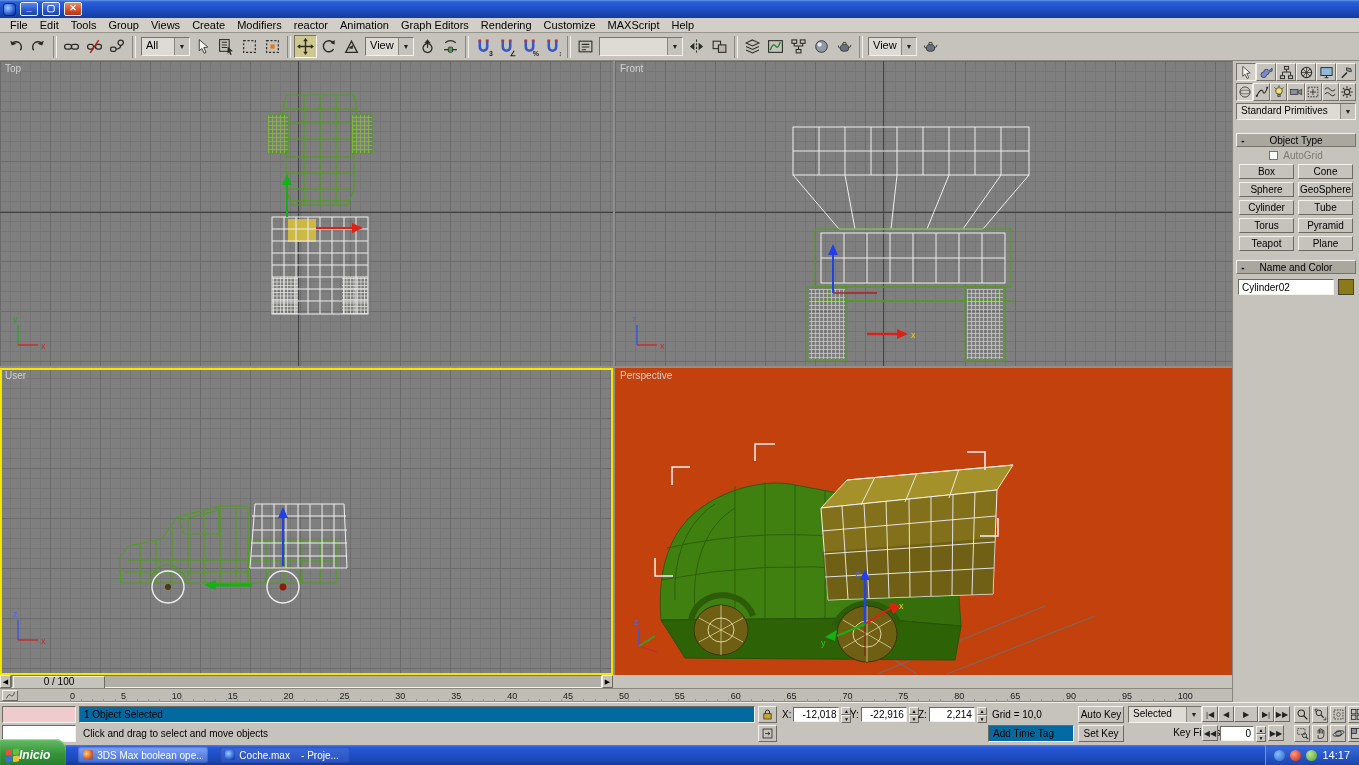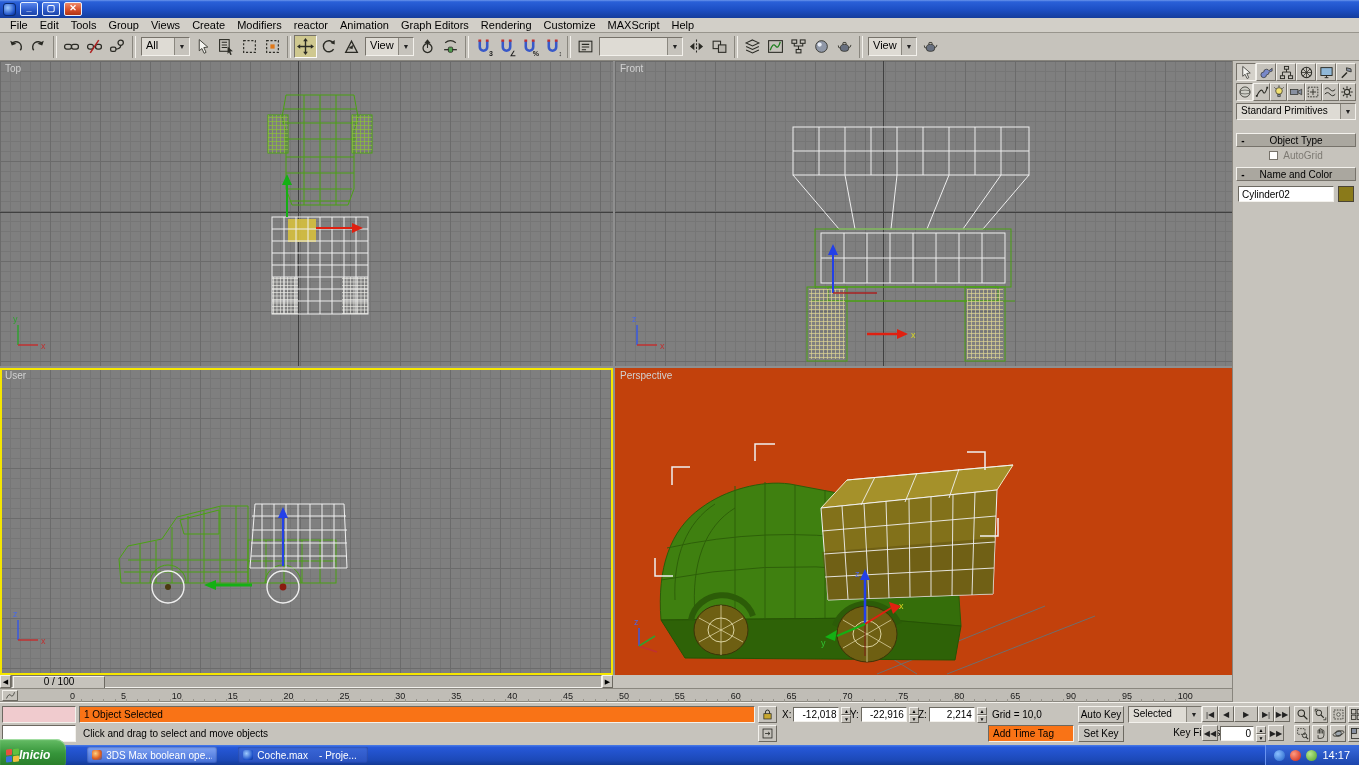--- a/index.html
+++ b/index.html
@@ -68,41 +68,41 @@
 .trackbar{position:absolute;top:688px;left:0;width:1232px;height:14px;background:#c0bdb6;border-top:1px solid #8a877f;border-bottom:1px solid #8a877f}
 .tb-ce{position:absolute;left:2px;top:1px;width:16px;height:11px;background:#c6c3bc;border:1px solid;border-color:#f3f1ec #6c6961 #6c6961 #f3f1ec;display:flex;align-items:center;justify-content:center}
 .ticks{position:absolute;left:70px;width:1123px;top:0;height:13px;display:flex;justify-content:space-between;align-items:center;
  background:repeating-linear-gradient(90deg,#97948c 0 1px,transparent 1px 11.16px);background-size:100% 3px;background-position:0 100%;background-repeat:no-repeat}
 .ticks span{font-size:9px;color:#1a1a1a}
 
 
 .statusbar{position:absolute;top:702px;left:0;width:1359px;height:43px;background:#c6c3bc;border-top:1px solid #f3f1ec}
 .statusbar>div{position:absolute}
 .sunken{background:#fff;border:1px solid;border-color:#6c6961 #f3f1ec #f3f1ec #6c6961}
-.flatsunken{background:#f97316;border:1px solid;border-color:#6c6961 #f3f1ec #f3f1ec #6c6961}
+.flatsunken{background:#0369a1;border:1px solid;border-color:#6c6961 #f3f1ec #f3f1ec #6c6961}
 .btn3d{background:#c6c3bc;border:1px solid;border-color:#f3f1ec #6c6961 #6c6961 #f3f1ec}
 .sb-txt{font-size:10px;line-height:15px;padding:0 4px;white-space:nowrap;overflow:hidden}
 .numgrp{display:flex;align-items:center;gap:2px}
 .numgrp .lbl{font-size:10px}
 .nf{width:46px;height:15px;font-size:10px;text-align:right;padding:1px 2px}
 .spin{width:10px;height:15px;display:flex;flex-direction:column}
 .spin b{flex:1;font-size:5px;line-height:6px;text-align:center;background:#c6c3bc;border:1px solid;border-color:#f3f1ec #6c6961 #6c6961 #f3f1ec;font-weight:normal}
 .smallbtn{font-size:10px;text-align:center;line-height:15px}
 .pbtn{width:16px;height:16px;display:inline-flex;align-items:center;justify-content:center;font-size:8px;color:#222}
 .navgrid{display:grid;grid-template-columns:repeat(4,16px);grid-auto-rows:17px;gap:2px}
 .navico{display:flex;align-items:center;justify-content:center}
 
 
 .taskbar{position:absolute;top:745px;left:0;width:100%;height:20px;display:flex;align-items:center;
  background:linear-gradient(180deg,#4a7ce8 0%,#2658d8 12%,#1c49b8 75%,#143a94 100%)}
 .startbtn{height:32px;padding:0 16px 0 6px;display:flex;align-items:center;color:#fff;font-weight:bold;font-style:italic;font-size:12px;
  background:linear-gradient(180deg,#66bd66 0%,#36953a 45%,#247424 100%);border-radius:0 10px 10px 0;box-shadow:inset 0 1px 1px #a8e0a8}
 .flag{width:13px;height:13px;display:grid;grid-template-columns:1fr 1fr;gap:1px;transform:skewY(-4deg)}
 .flag i{display:block;border-radius:1px}
-.task{height:16px;margin-left:21px;width:130px;display:flex;align-items:center;gap:4px;padding:0 5px;color:#fff;font-size:10px;border-radius:2px;
+.task{height:16px;margin-left:12px;width:130px;display:flex;align-items:center;gap:4px;padding:0 5px;color:#fff;font-size:10px;border-radius:2px;
  background:linear-gradient(180deg,#3a67d8,#2a52c0);box-shadow:inset 0 0 2px #15307c}
 .task.active{background:linear-gradient(180deg,#7ea2f2,#446fd8)}
 .task .tlabel{white-space:pre;overflow:hidden}
 .tico{width:10px;height:10px;border-radius:2px}
 .tray{margin-left:auto;height:20px;display:flex;align-items:center;gap:5px;padding:0 9px 0 8px;border-left:1px solid #6a94f0;background:linear-gradient(180deg,#3a6ce0,#1c45ac)}
 .trayico{width:11px;height:11px;border-radius:50%}
 .clock{color:#fff;font-size:11px}
 text{font-family:"Liberation Sans",sans-serif}
 </style>
 </head>
@@ -783,20 +783,32 @@
       <span class="val">Standard Primitives</span>
       <span class="arrow">▼</span>
     </div>
     <div class="rollout-h">
       <span class="minus">-</span>
       <span class="rtitle">Object Type</span>
     </div>
     <div class="autogrid">
       <span class="chk"></span>
       <span>AutoGrid</span>
+    </div>
+    <div class="otbtns">
+      <span class="otbtn">Box</span>
+      <span class="otbtn">Cone</span>
+      <span class="otbtn">Sphere</span>
+      <span class="otbtn">GeoSphere</span>
+      <span class="otbtn">Cylinder</span>
+      <span class="otbtn">Tube</span>
+      <span class="otbtn">Torus</span>
+      <span class="otbtn">Pyramid</span>
+      <span class="otbtn">Teapot</span>
+      <span class="otbtn">Plane</span>
     </div>
     <div class="rollout-h">
       <span class="minus">-</span>
       <span class="rtitle">Name and Color</span>
     </div>
     <div class="namerow">
       <span class="namefield">Cylinder02</span>
       <span class="swatch"></span>
     </div>
   </div>

